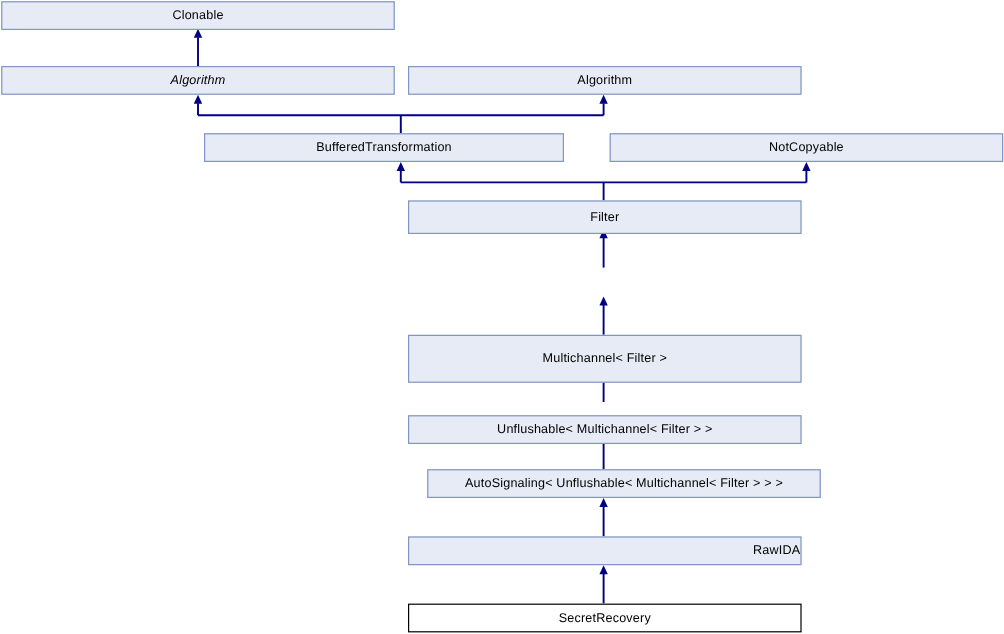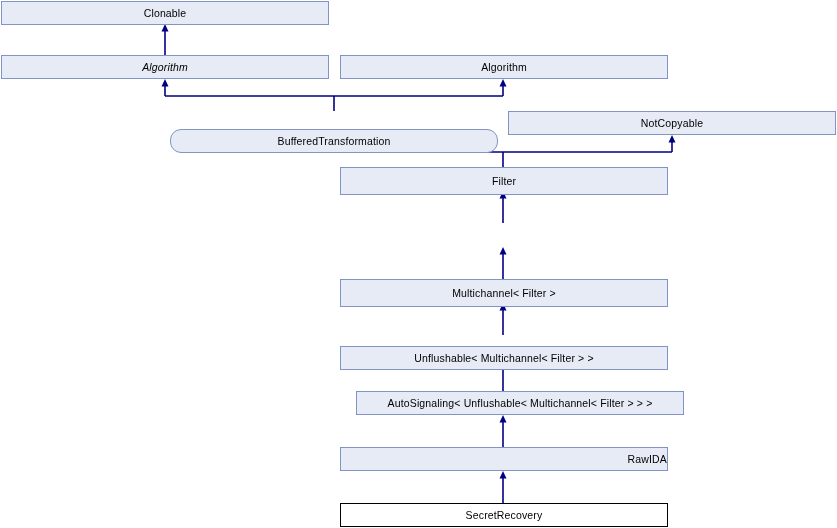--- a/index.html
+++ b/index.html
@@ -116,30 +116,30 @@
 
   <div class="node" style="left: 1px; top: 1px; width: 328px; height: 24px; background: rgb(231, 235, 245); border-color: rgb(128, 149, 196);">
     <span class="node-label" style="color: rgb(0, 0, 0);">Clonable</span>
   </div>
   <div class="node" style="left: 1px; top: 55px; width: 328px; height: 24px; background: rgb(231, 235, 245); border-color: rgb(128, 149, 196);">
     <span class="node-label" style="color: rgb(0, 0, 0); font-style: italic;">Algorithm</span>
   </div>
   <div class="node" style="left: 340px; top: 55px; width: 328px; height: 24px; background: rgb(231, 235, 245); border-color: rgb(128, 149, 196);">
     <span class="node-label" style="color: rgb(0, 0, 0);">Algorithm</span>
   </div>
-  <div class="node" style="left: 170px; top: 129px; width: 328px; height: 24px; background: rgb(231, 235, 245); border-color: rgb(128, 149, 196); border-radius: 11px;">
+  <div class="node" style="left: 170px; top: 111px; width: 300px; height: 24px; background: rgb(231, 235, 245); border-color: rgb(128, 149, 196);">
     <span class="node-label" style="color: rgb(0, 0, 0);">BufferedTransformation</span>
   </div>
   <div class="node" style="left: 508px; top: 111px; width: 328px; height: 24px; background: rgb(231, 235, 245); border-color: rgb(128, 149, 196);">
     <span class="node-label" style="color: rgb(0, 0, 0);">NotCopyable</span>
   </div>
   <div class="node" style="left: 340px; top: 167px; width: 328px; height: 28px; background: rgb(231, 235, 245); border-color: rgb(128, 149, 196);">
     <span class="node-label" style="color: rgb(0, 0, 0);">Filter</span>
   </div>
-  <div class="node" style="left: 340px; top: 279px; width: 328px; height: 28px; background: rgb(231, 235, 245); border-color: rgb(128, 149, 196);">
+  <div class="node" style="left: 340px; top: 279px; width: 328px; height: 40px; background: rgb(231, 235, 245); border-color: rgb(128, 149, 196);">
     <span class="node-label" style="color: rgb(0, 0, 0);">Multichannel&lt; Filter &gt;</span>
   </div>
   <div class="node" style="left: 340px; top: 346px; width: 328px; height: 24px; background: rgb(231, 235, 245); border-color: rgb(128, 149, 196);">
     <span class="node-label" style="color: rgb(0, 0, 0);">Unflushable&lt; Multichannel&lt; Filter &gt; &gt;</span>
   </div>
   <div class="node" style="left: 340px; top: 391px; width: 328px; height: 24px; background: rgb(231, 235, 245); border-color: rgb(128, 149, 196); margin-left: 16px;">
     <span class="node-label" style="color: rgb(0, 0, 0);">AutoSignaling&lt; Unflushable&lt; Multichannel&lt; Filter &gt; &gt; &gt;</span>
   </div>
   <div class="node" style="left: 340px; top: 447px; width: 328px; height: 24px; background: rgb(231, 235, 245); border-color: rgb(128, 149, 196); justify-content: flex-end;">
     <span class="node-label" style="color: rgb(0, 0, 0);">RawIDA</span>

